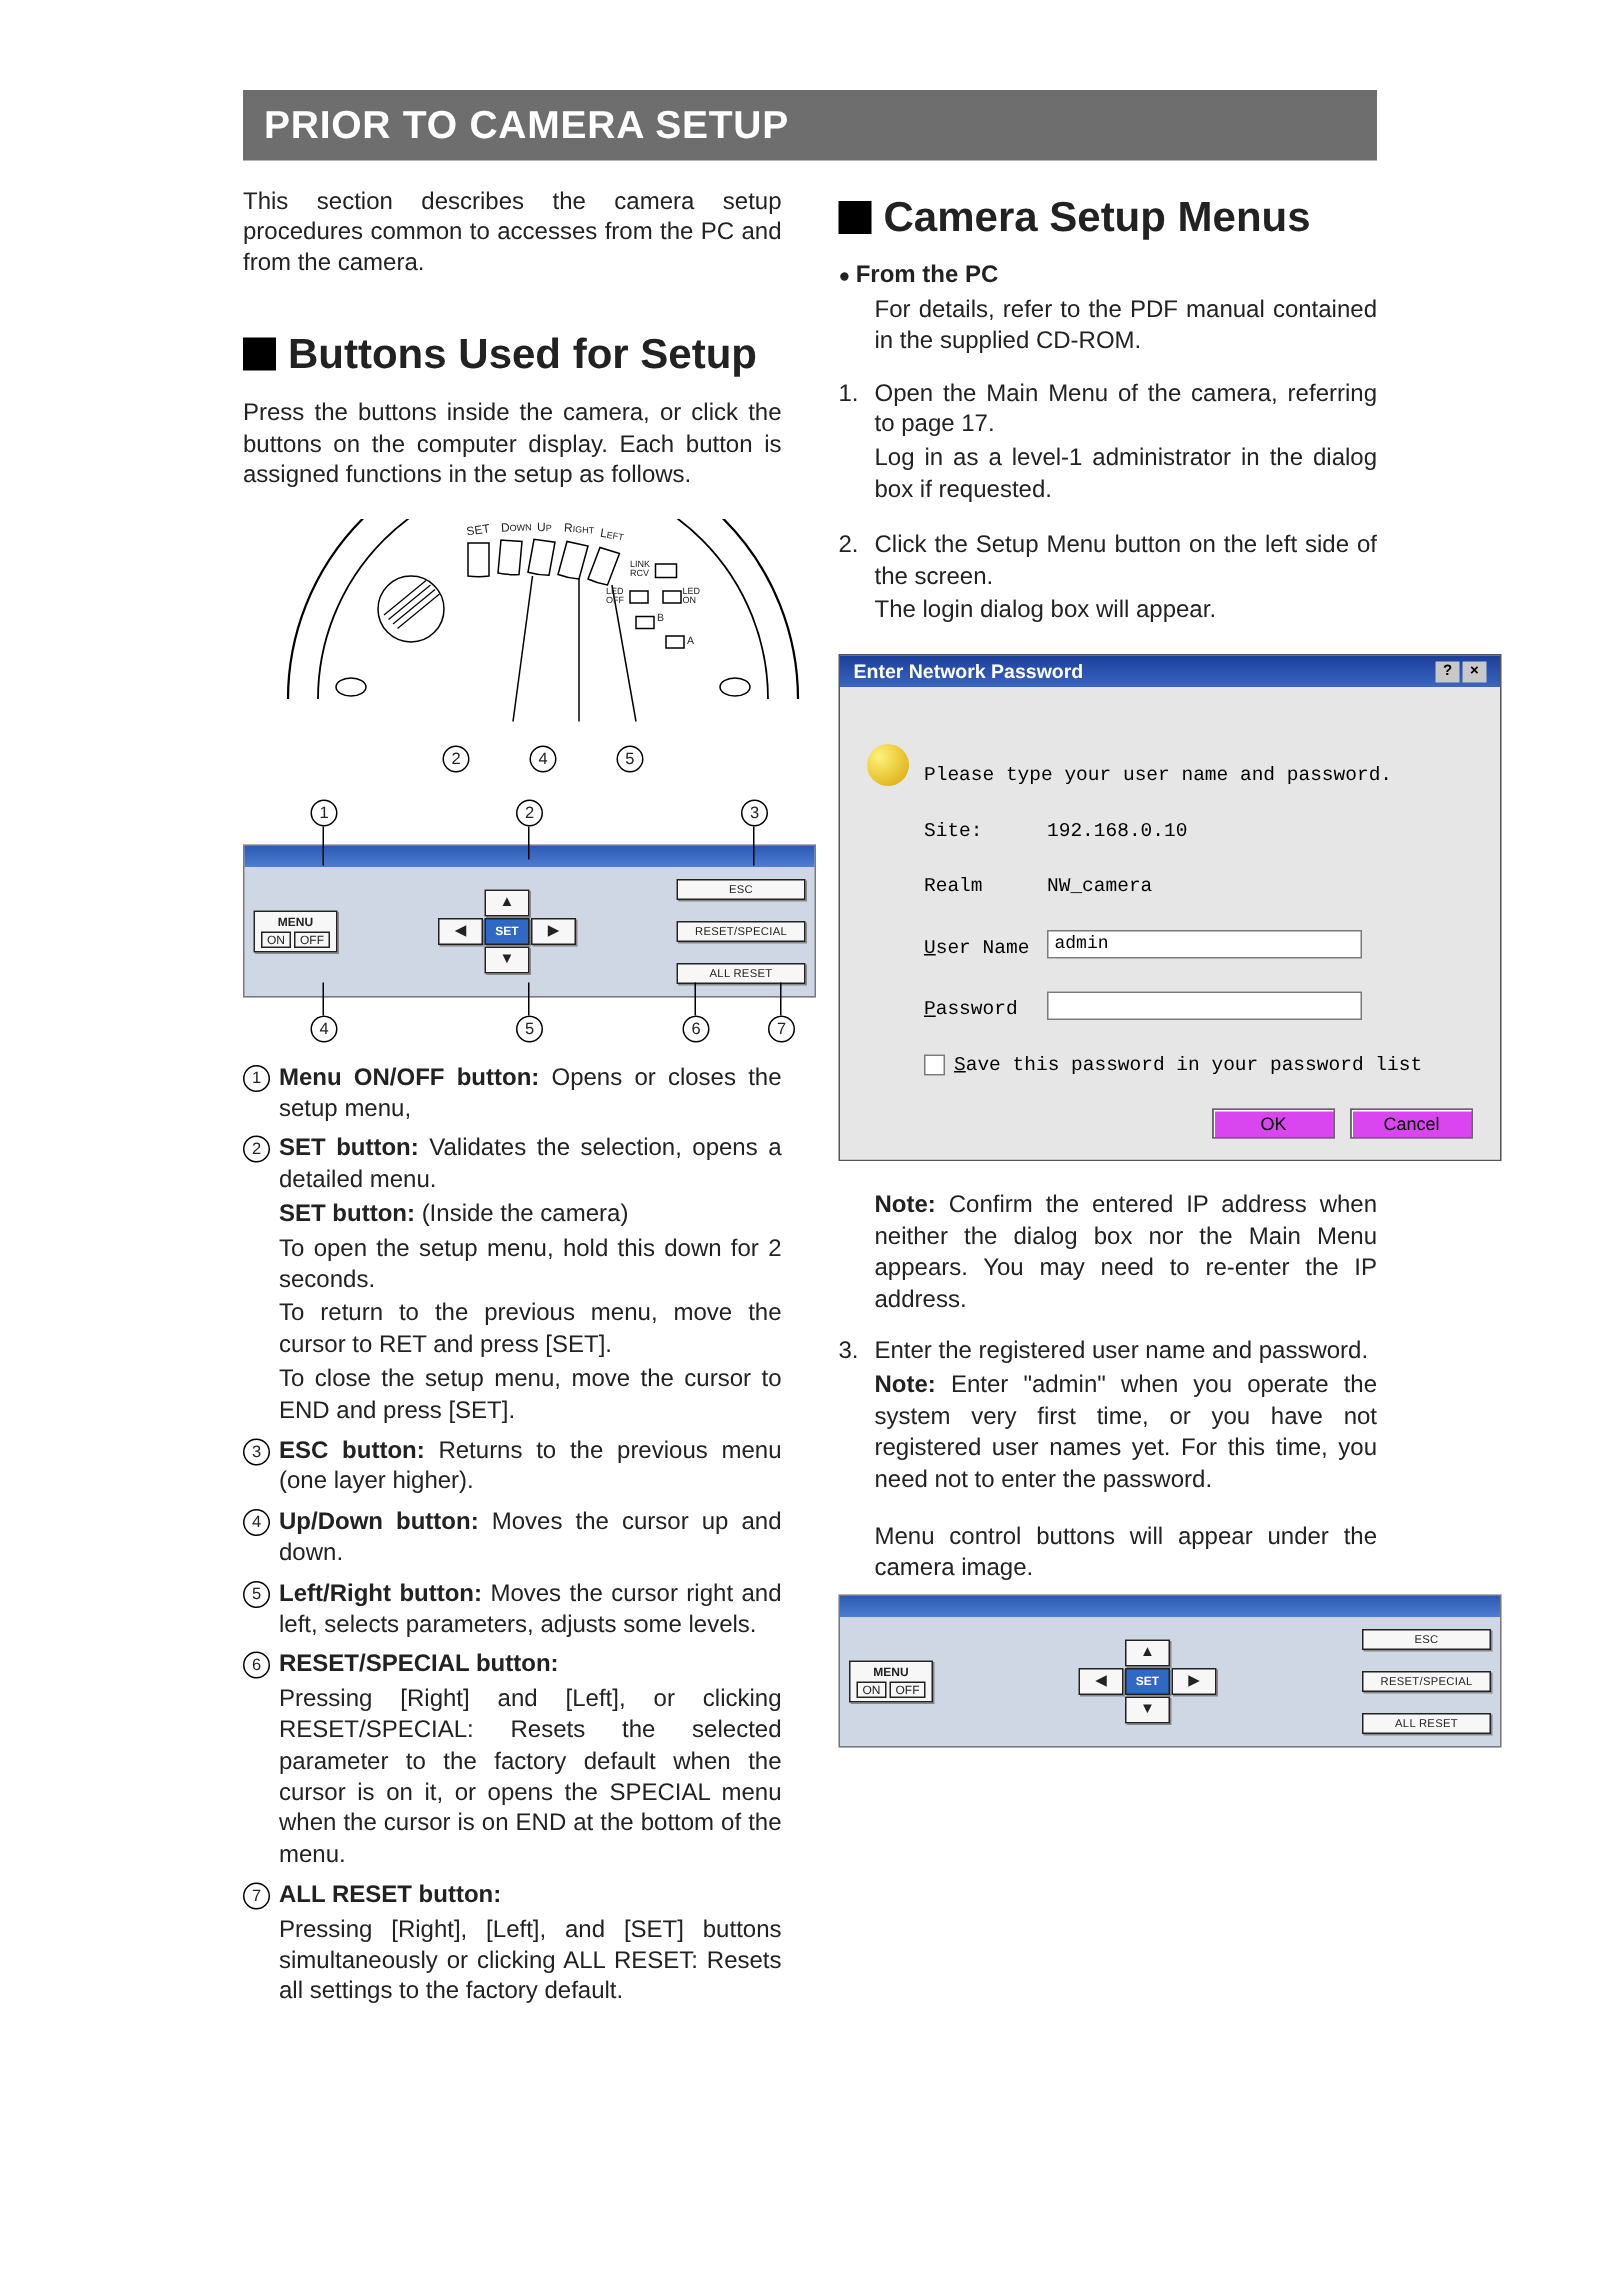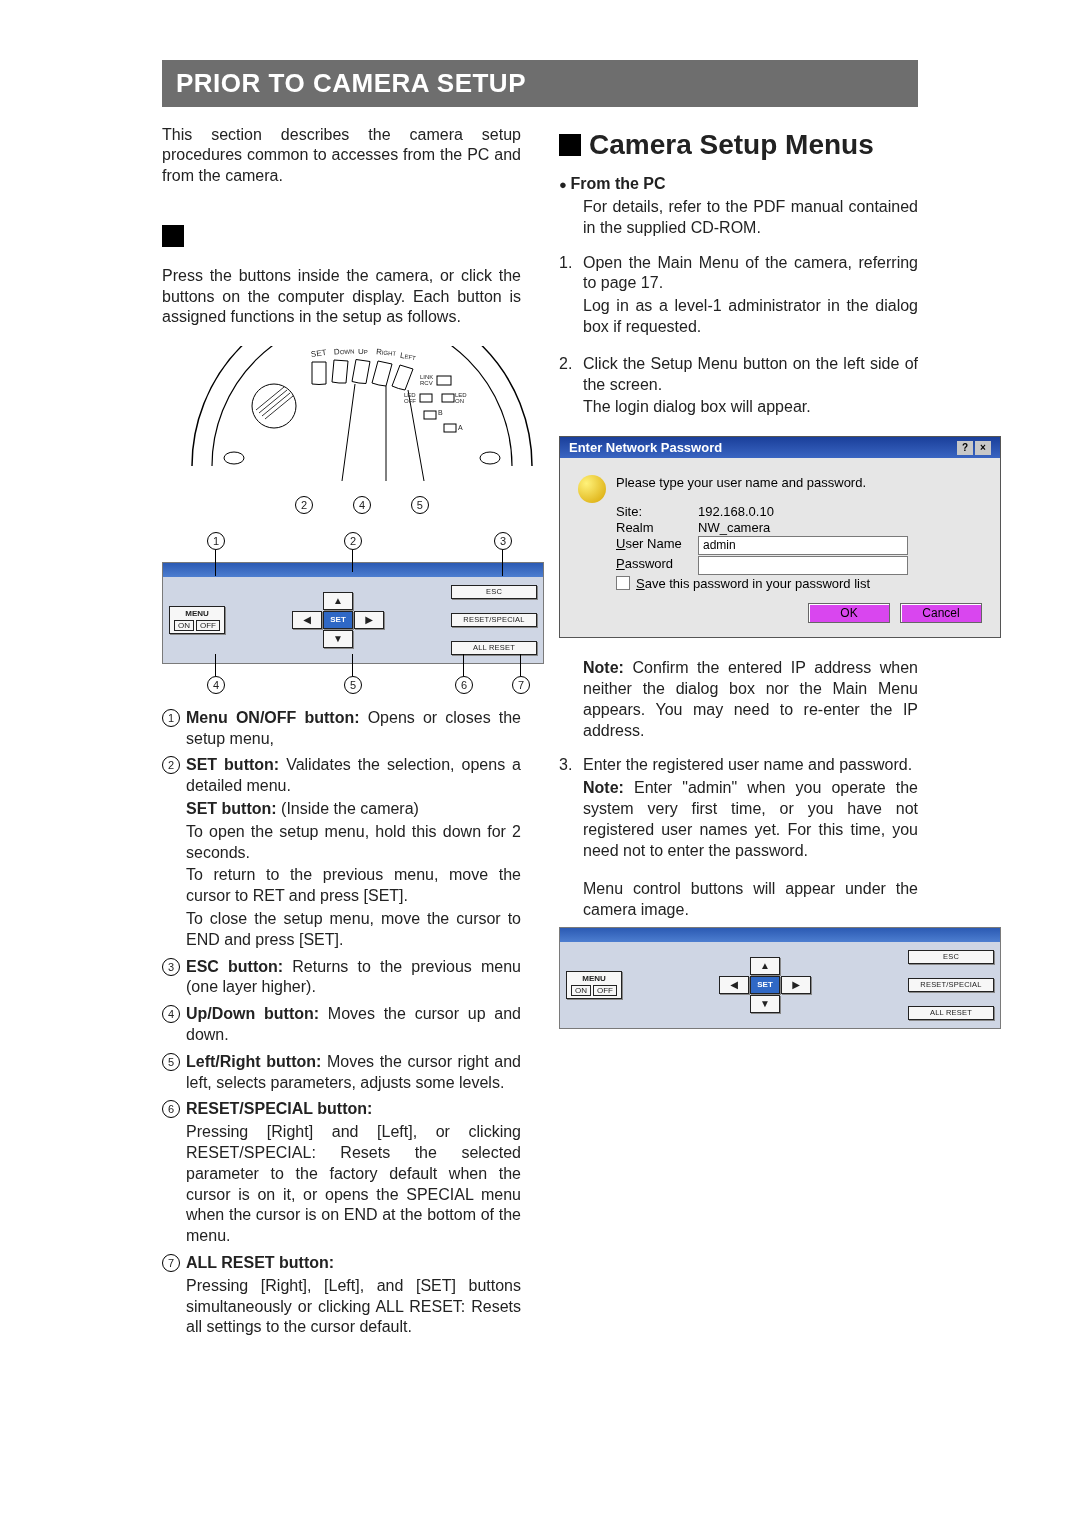--- a/index.html
+++ b/index.html
@@ -167,21 +167,21 @@
     align-items:center;
   }
   .dialog-title .tbtns { display:flex; gap:2px;}
   .dialog-title .tbtn { width:16px; height:14px; background:#c8c8c8; color:#000; font-size:10px; text-align:center; line-height:14px; font-weight:bold;}
   .dialog-body {
     background:#e6e6e6;
     padding:16px 18px 14px 18px;
     font-size:13px;
     color:#000;
   }
-  .dialog-body .row { display:flex; align-items:flex-start; margin:1px 0;}
+  .dialog-body .row { display:flex; align-items:flex-end; margin:22px 0;font-family:Liberation Mono, monospace;}
   .dialog-body .row .dl-label { width:82px;}
   .dialog-body .dinput { border:1px solid #7a7a7a; background:#fff; height:17px; width:200px; padding:0 4px; font-size:12px; line-height:17px;}
   .dialog-body .icon { width:28px; height:28px; border-radius:50%; background: radial-gradient(circle at 30% 30%, #fff27a, #d7a400); margin-right:10px; flex-shrink:0;}
   .dialog-body .checkbox { width:12px; height:12px; border:1px solid #7a7a7a; background:#fff; display:inline-block; margin-right:6px; vertical-align:-2px;}
   .dialog-body .btns { display:flex; justify-content:flex-end; gap:10px; margin-top:12px;}
   .dialog-body .btn { width:80px; text-align:center; border:1px solid #666; background:#d946ef; font-size:12px; padding:2px 0; box-shadow: inset 1px 1px 0 #fff;}
   .underline { text-decoration: underline; }
 
   
   .panel2 { width:440px; margin: 6px auto 0 auto; }
@@ -192,21 +192,21 @@
 <body>
 
 <div class="page">
   <div class="banner">PRIOR TO CAMERA SETUP</div>
 
   <div class="columns">
 
     <div class="col">
       <p class="intro">This section describes the camera setup procedures common to accesses from the PC and from the camera.</p>
 
-      <h2 class="section"><span class="blk"></span></h2>
+      <h2 class="section"><span class="blk"></span><span>Buttons Used for Setup</span></h2>
 
       <p class="body-text">Press the buttons inside the camera, or click the buttons on the computer display. Each button is assigned functions in the setup as follows.</p>
 
       <div class="figure1">
         <div class="dome">
           <svg viewBox="0 0 400 150">
             <path d="M30,120 A170,170 0 0 1 370,120" fill="none" stroke="#000" stroke-width="1.5"></path>
             <path d="M50,120 A150,150 0 0 1 350,120" fill="none" stroke="#000" stroke-width="1.2"></path>
 
             <g stroke="#000" fill="none" stroke-width="1">
@@ -311,21 +311,21 @@
           <div class="sub">To return to the previous menu, move the cursor to RET and press [SET].</div>
           <div class="sub">To close the setup menu, move the cursor to END and press [SET].</div>
         </li>
         <li><span class="b">ESC button:</span><span> Returns to the previous menu (one layer higher).</span></li>
         <li><span class="b">Up/Down button:</span><span> Moves the cursor up and down.</span></li>
         <li><span class="b">Left/Right button:</span><span> Moves the cursor right and left, selects parameters, adjusts some levels.</span></li>
         <li><span class="b">RESET/SPECIAL button:</span>
           <div class="sub">Pressing [Right] and [Left], or clicking RESET/SPECIAL: Resets the selected parameter to the factory default when the cursor is on it, or opens the SPECIAL menu when the cursor is on END at the bottom of the menu.</div>
         </li>
         <li><span class="b">ALL RESET button:</span>
-          <div class="sub">Pressing [Right], [Left], and [SET] buttons simultaneously or clicking ALL RESET: Resets all settings to the cursor default.</div>
+          <div class="sub">Pressing [Right], [Left], and [SET] buttons simultaneously or clicking ALL RESET: Resets all settings to the factory default.</div>
         </li>
       </ol>
     </div>
 
     <div class="col">
       <h2 class="section"><span class="blk"></span><span>Camera Setup Menus</span></h2>
 
       <div class="bullet-line b">From the PC</div>
       <div class="indent">For details, refer to the PDF manual contained in the supplied CD-ROM.</div>
 

